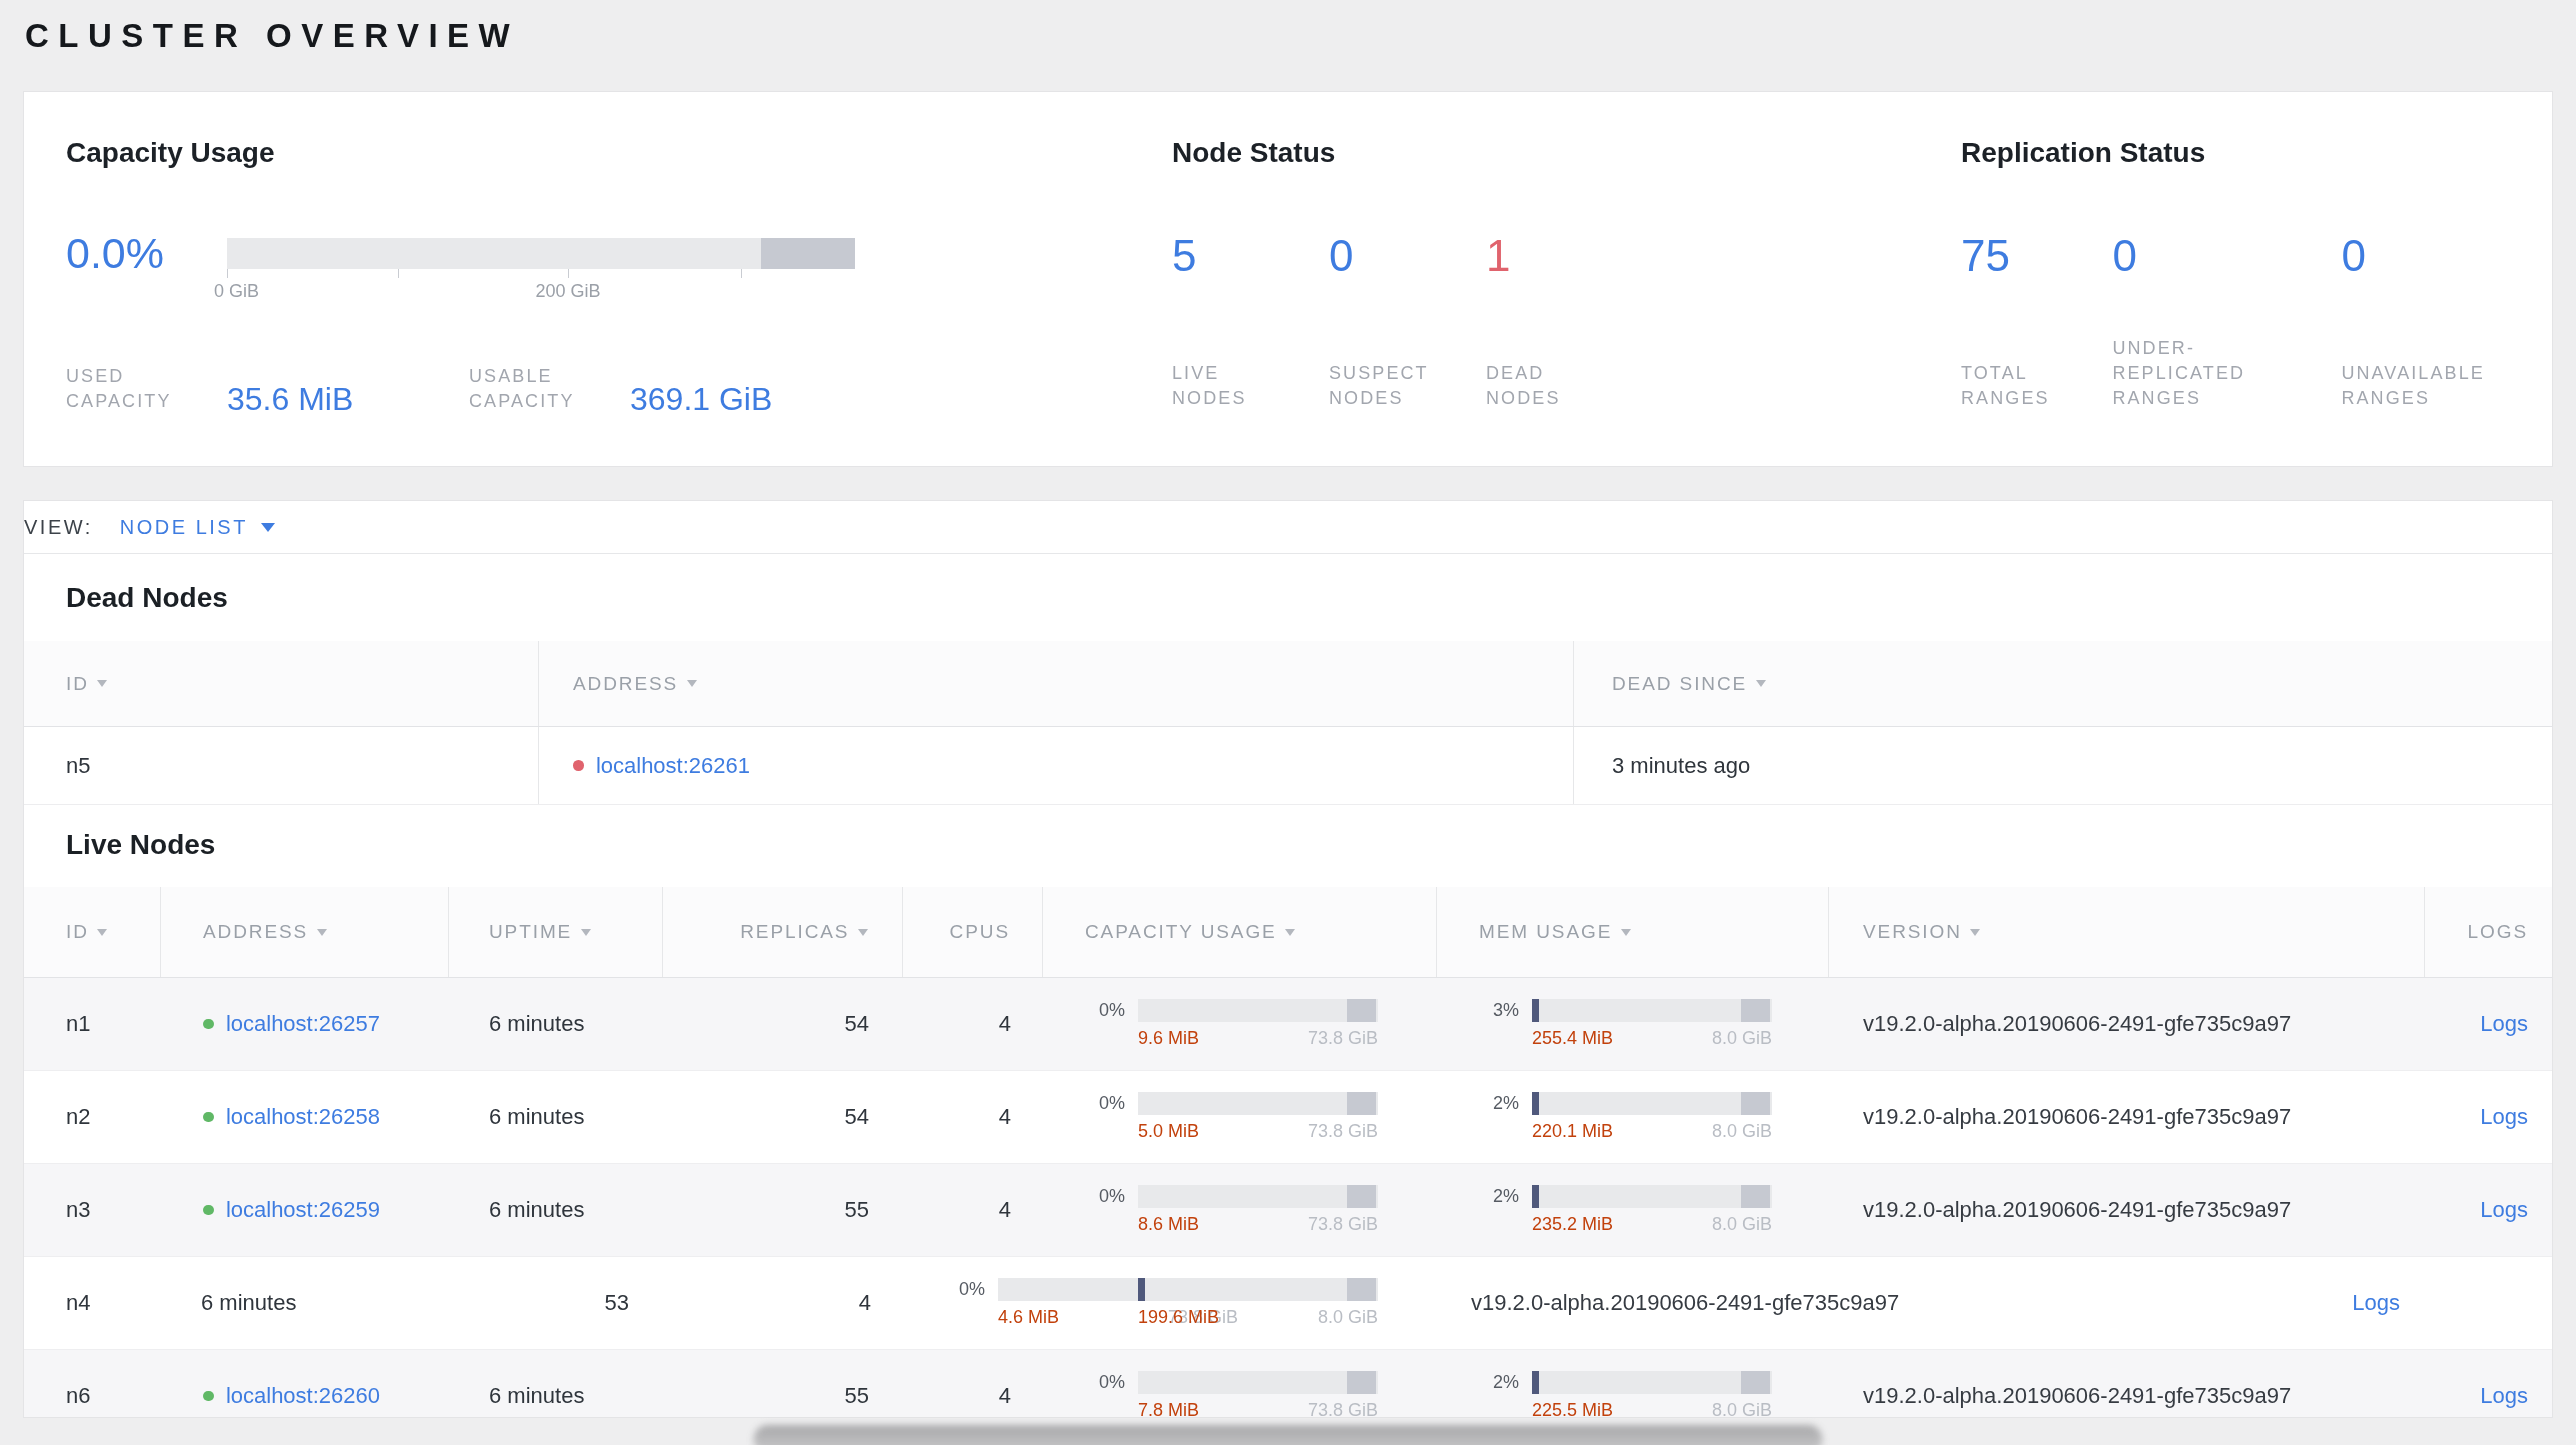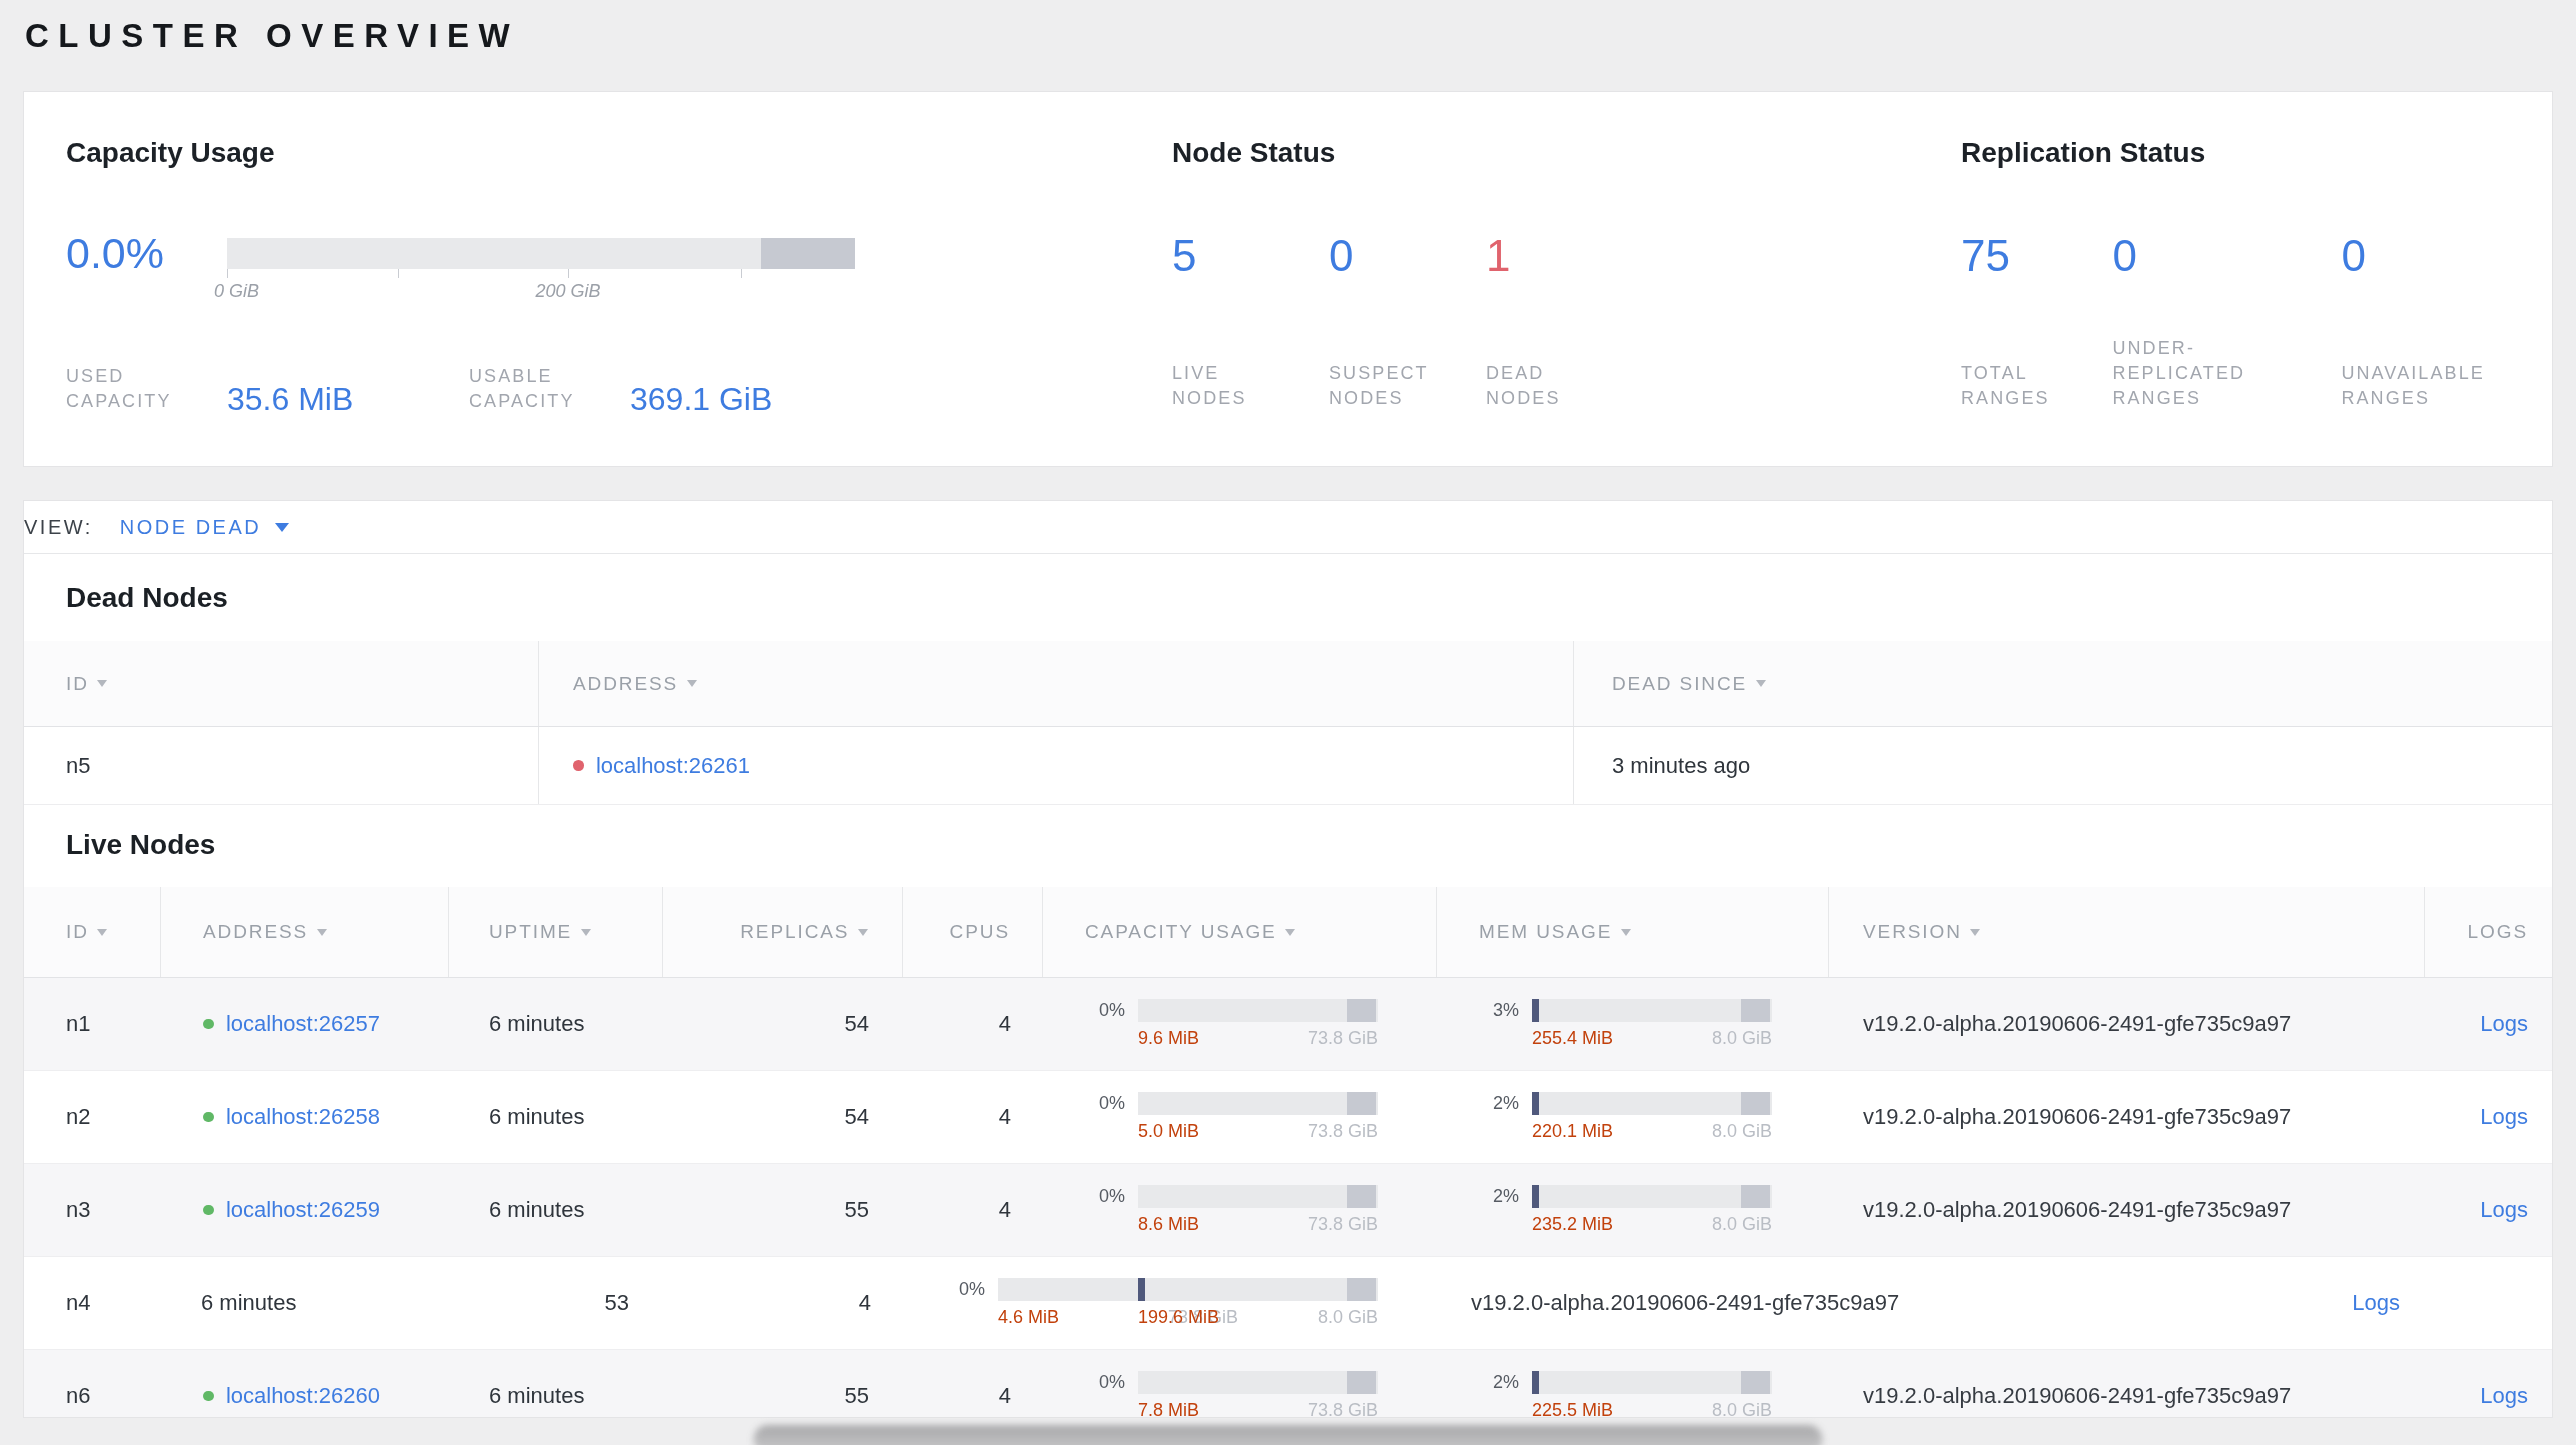--- a/index.html
+++ b/index.html
@@ -25,21 +25,21 @@
   .sec-capacity { left:42px;  width:1088px; }
   .sec-nodes    { left:1148px; width:773px; }
   .sec-repl     { left:1937px; width:573px; }
   .sum-sec h2 { font-size:28px; font-weight:600; color:#1c2127; line-height:38px; }
 
   .cap-row { display:flex; align-items:flex-start; margin-top:57px; }
   .cap-pct { width:161px; font-size:43px; line-height:48px; font-weight:500; color:#3e7ce0; }
   .cap-chart { width:628px; margin-top:8.6px; }
   .bigbar { position:relative; height:31.5px; background:#e8e9eb; }
   .bigbar .other { position:absolute; left:85%; right:0; top:0; bottom:0; background:#c6c9d1; }
-  .cap-axis { position:relative; height:44px;font-style:italic; }
+  .cap-axis { position:relative; height:44px; }
   .cap-axis .tick { position:absolute; top:0; width:1px; height:8.6px; background:#c9ccd2; }
   .cap-axis .tick-label { position:absolute; top:11.5px; transform:translateX(-50%); font-size:18px; color:#9ba0a8; white-space:nowrap; }
   .cap-stats { display:flex; margin-top:51px; }
   .cap-stat { display:flex; align-items:flex-end; }
   .cap-stat:first-child { width:403px; }
   .stat-label { width:161px; font-size:18px; letter-spacing:2.1px; line-height:25px; color:#a2a6ae; }
   .stat-label span { display:inline-block; max-width:115px; }
   .stat-value { font-size:32px; line-height:29px; color:#3e7ce0; white-space:nowrap; }
 
   .stat-row { display:flex; margin-top:59px; }
@@ -199,21 +199,21 @@
       </div>
     </div>
   </div>
 </section>
 
 <div class="panel">
 
   <div class="view-bar">
     <span class="view-label">VIEW:</span>
     <span class="view-dd">
-      <span class="dd-text">NODE DEAD</span>
+      <span class="dd-text">NODE LIST</span>
       <span class="caret-down"></span>
     </span>
   </div>
 
   <h2 class="tbl-heading dead-heading">Dead Nodes</h2>
 
   <div>
     <div class="dt-header">
       <div class="pl-id hdr-cell">
         <span class="hdr-text">ID</span>

